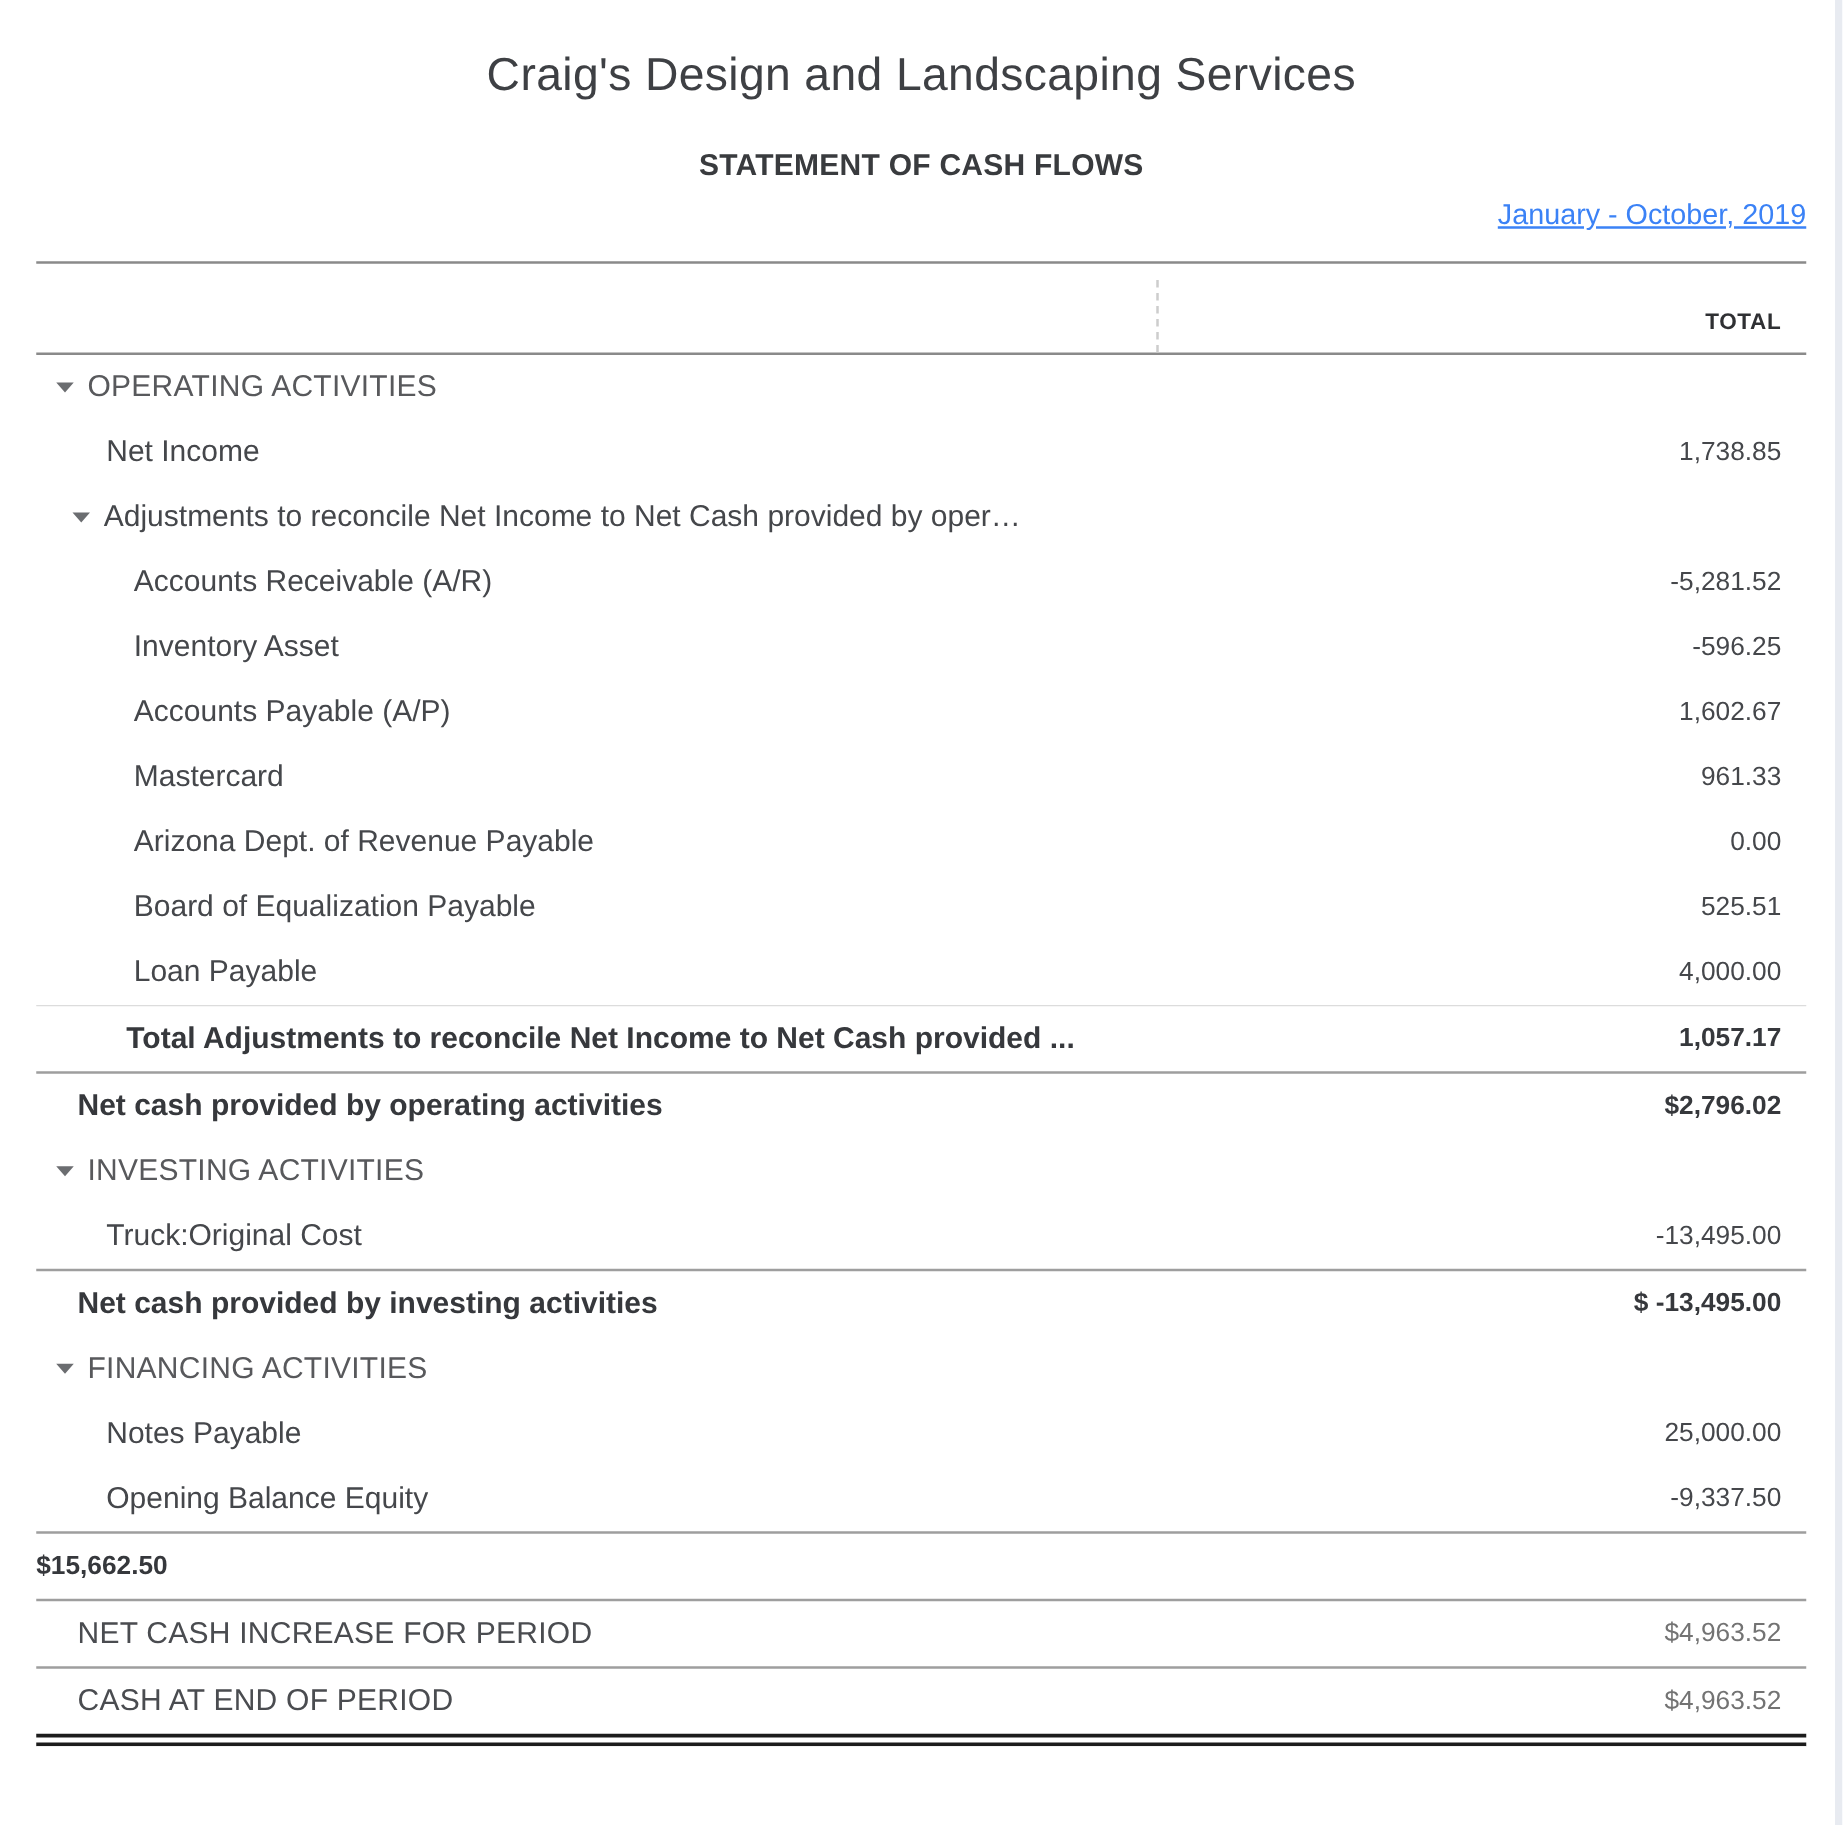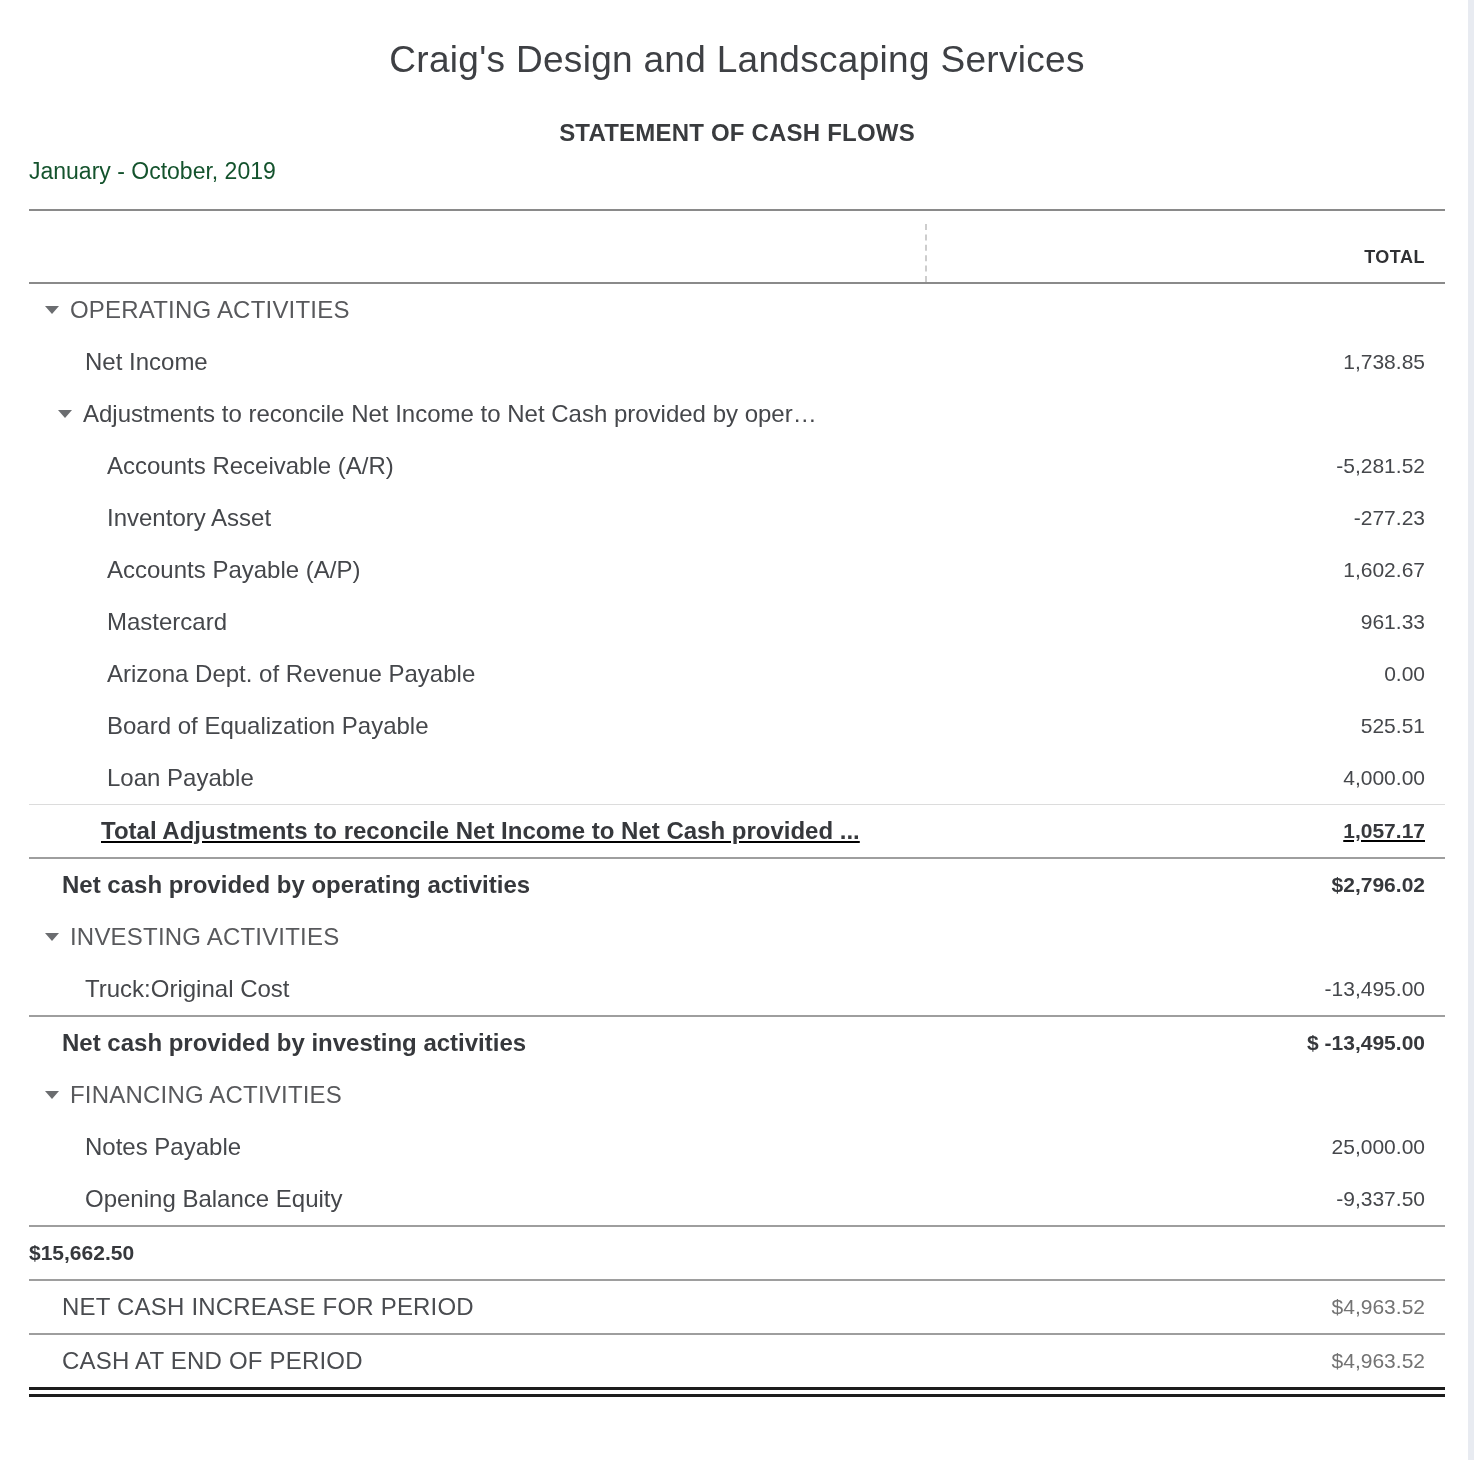--- a/index.html
+++ b/index.html
@@ -13,22 +13,22 @@
   
   .company{
     margin:38px 0 0;text-align:center;font-size:37px;font-weight:400;
     color:#3e4044;letter-spacing:.3px;line-height:43px;
   }
   .report-title{
     margin:38px 0 0;text-align:center;font-size:24px;font-weight:700;
     color:#393b3e;line-height:28px;letter-spacing:.2px;
   }
   .period{
-    margin:11px 0 0;text-align:left;font-size:23px;font-weight:400;
-    color:#14532d;line-height:26px;
+    margin:11px 0 0;text-align:right;font-size:23px;font-weight:400;
+    color:#3b82f6;line-height:26px;text-decoration:underline;
   }
 
   
   .table-head{
     margin-top:25px;height:71px;position:relative;
     border-top:2px solid #8a8a8a;border-bottom:2px solid #8a8a8a;
   }
   .total-col{
     position:absolute;right:20px;bottom:14px;font-size:18px;font-weight:700;
     color:#2f3033;letter-spacing:.5px;
@@ -56,21 +56,21 @@
   .row.subsection .label{padding-left:29px;}
   .row.item.indent1 .label{padding-left:56px;}
   .row.item.indent2 .label{padding-left:78px;}
   .row.total-item .label{padding-left:72px;font-weight:700;color:#36383c;}
   .row.total-item .value{font-weight:700;color:#36383c;}
   .row.subtotal .label{padding-left:33px;font-weight:700;color:#36383c;}
   .row.subtotal .value{font-weight:700;color:#36383c;text-align:right;}
   .row.grand .label{padding-left:33px;color:#4a4c50;letter-spacing:.2px;}
   .row.grand .value{font-weight:400;color:#737373;}
 
-  .row.border-light{border-top:1px solid #dcdcdc;text-decoration:underline;}
+  .row.border-light{border-top:1px solid #dcdcdc;}
   .row.border-strong{border-top:2px solid #9e9e9e;}
 
   
   .double-rule{
     height:4px;border-top:3px solid #1c1c1c;border-bottom:3px solid #1c1c1c;
   }
   .bottom-gap{height:16px;background:#ffffff;}
   .scrollbar-track{
     position:absolute;top:0;right:0;width:6px;height:1460px;background:#e8ebf1;
   }
@@ -112,21 +112,21 @@
       <div class="row item indent2">
         <div class="label">
           <span>Accounts Receivable (A/R)</span>
         </div>
         <div class="value">-5,281.52</div>
       </div>
       <div class="row item indent2">
         <div class="label">
           <span>Inventory Asset</span>
         </div>
-        <div class="value">-277.23</div>
+        <div class="value">-596.25</div>
       </div>
       <div class="row item indent2">
         <div class="label">
           <span>Accounts Payable (A/P)</span>
         </div>
         <div class="value">1,602.67</div>
       </div>
       <div class="row item indent2">
         <div class="label">
           <span>Mastercard</span>

